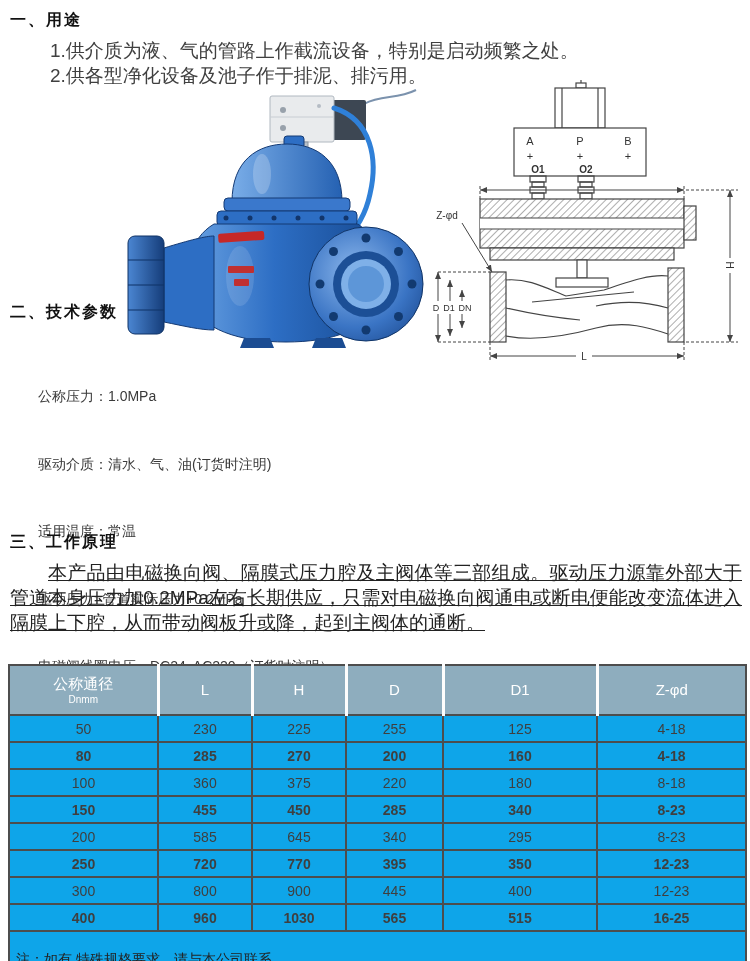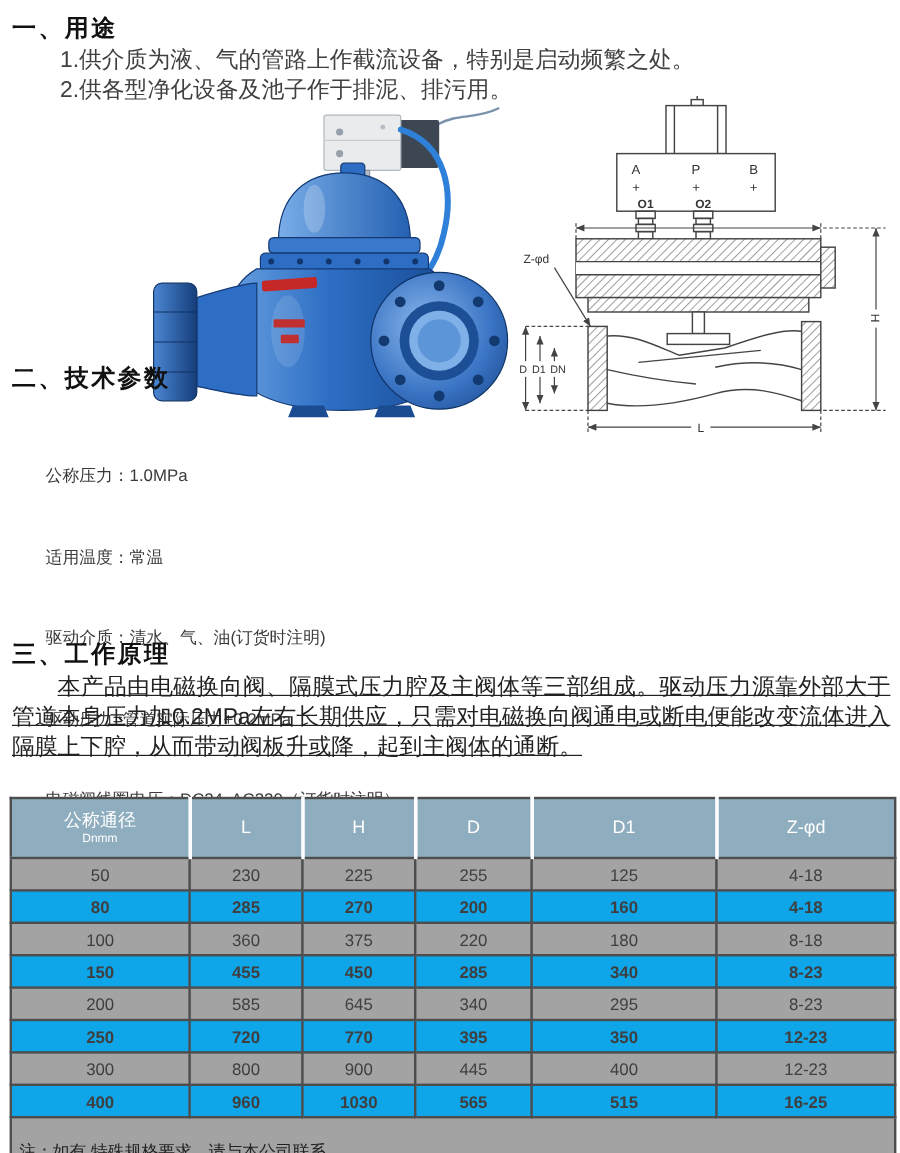--- a/index.html
+++ b/index.html
@@ -1,33 +1,33 @@
 <!DOCTYPE html>
 <html><head>
 <meta charset="utf-8">
 <style>
   html,body{margin:0;padding:0;background:#fff;}
   .page{position:relative;width:750px;height:961px;background:#ffffff;
         font-family:"Liberation Sans","DejaVu Sans",sans-serif;color:#333;overflow:hidden;}
-  .sec-h{position:absolute;margin:0;font-size:20px;font-weight:bold;color:#111;letter-spacing:2px;}
+  .sec-h{position:absolute;margin:0;font-size:16px;font-weight:bold;color:#111;letter-spacing:2px;}
   .usage-items{position:absolute;left:30px;top:38px;font-size:19px;line-height:25px;color:#404040;margin-left:20px;}
   .params-list{position:absolute;left:38px;top:340px;font-size:14px;line-height:22.5px;color:#3a3a3a;white-space:pre-wrap;}
   .principle-text{position:absolute;left:10px;top:560px;width:732px;margin:0;font-size:19px;
                   line-height:25px;text-indent:2em;text-align:justify;color:#222;text-decoration:underline;}
   .tbl-heading{position:absolute;left:8px;top:635px;margin:0;font-size:17px;font-weight:bold;color:#111;letter-spacing:0.5px;}
   .photo-box{position:absolute;left:120px;top:86px;width:312px;height:262px;}
   .drawing-box{position:absolute;left:428px;top:80px;width:318px;height:288px;}
   .photo-box svg,.drawing-box svg{width:100%;height:100%;display:block;}
   .dim-table{position:absolute;left:8px;top:664px;width:737px;border-collapse:collapse;table-layout:fixed;
              font-size:14px;color:#3f3f3f;border:2px solid #4d4d4d;}
   .dim-table th{background:#8EADBE;color:#fff;font-weight:normal;font-size:15px;height:48px;
                 border-right:3px solid #fdfdfd;border-bottom:2px solid #4d4d4d;padding:0;line-height:1.3;}
   .dim-table th:last-child{border-right:2px solid #4d4d4d;}
   .dim-table th .sub{font-size:10px;}
-  .dim-table td{border:2px solid #4d4d4d;height:25px;text-align:center;padding:0;background:#a3a3a3;}
+  .dim-table td{border:2px solid #4d4d4d;height:25px;text-align:center;padding:0;background:#0ea5e9;}
   .dim-table tr.alt td{background:#0ea5e9;font-weight:bold;}
   .dim-table tfoot td{text-align:left;padding:17px 6px;height:22px;font-size:14px;color:#222;}
   .drawing-box text{font-family:"Liberation Sans","DejaVu Sans",sans-serif;}
 </style>
 </head>
 <body>
 
 <div class="page">
 
   <h2 class="sec-h" style="left:10px;top:10px;">一、用途</h2>
@@ -207,22 +207,22 @@
         <text x="302" y="189" font-size="10" transform="rotate(90 302 185)">H</text>
         <rect x="148" y="269" width="16" height="13" fill="#fff"></rect>
         <text x="156" y="280" font-size="10">L</text>
       </g>
     </svg>
   </div>
 
   <h2 class="sec-h" style="left:10px;top:302px;">二、技术参数</h2>
   <div class="params-list">
     <div>公称压力：1.0MPa</div>
+    <div>驱动介质：清水、气、油(订货时注明)</div>
     <div>适用温度：常温</div>
-    <div>驱动介质：清水、气、油(订货时注明)</div>
     <div>驱动压力=管道实际压力+0.2MPa</div>
     <div>电磁阀线圈电压：DC24  AC220（订货时注明）</div>
     <div>阀体、阀盖、压力室、阀板材料：HT200、QT400-15</div>
     <div>法兰连接标准：GB/T17241.6-98</div>
     <div>试压标准：QB/T13927-92</div>
   </div>
 
   <h2 class="sec-h" style="left:10px;top:532px;">三、工作原理</h2>
   <p class="principle-text">本产品由电磁换向阀、隔膜式压力腔及主阀体等三部组成。驱动压力源靠外部大于管道本身压力加0.2MPa左右长期供应，只需对电磁换向阀通电或断电便能改变流体进入隔膜上下腔，从而带动阀板升或降，起到主阀体的通断。</p>
 

